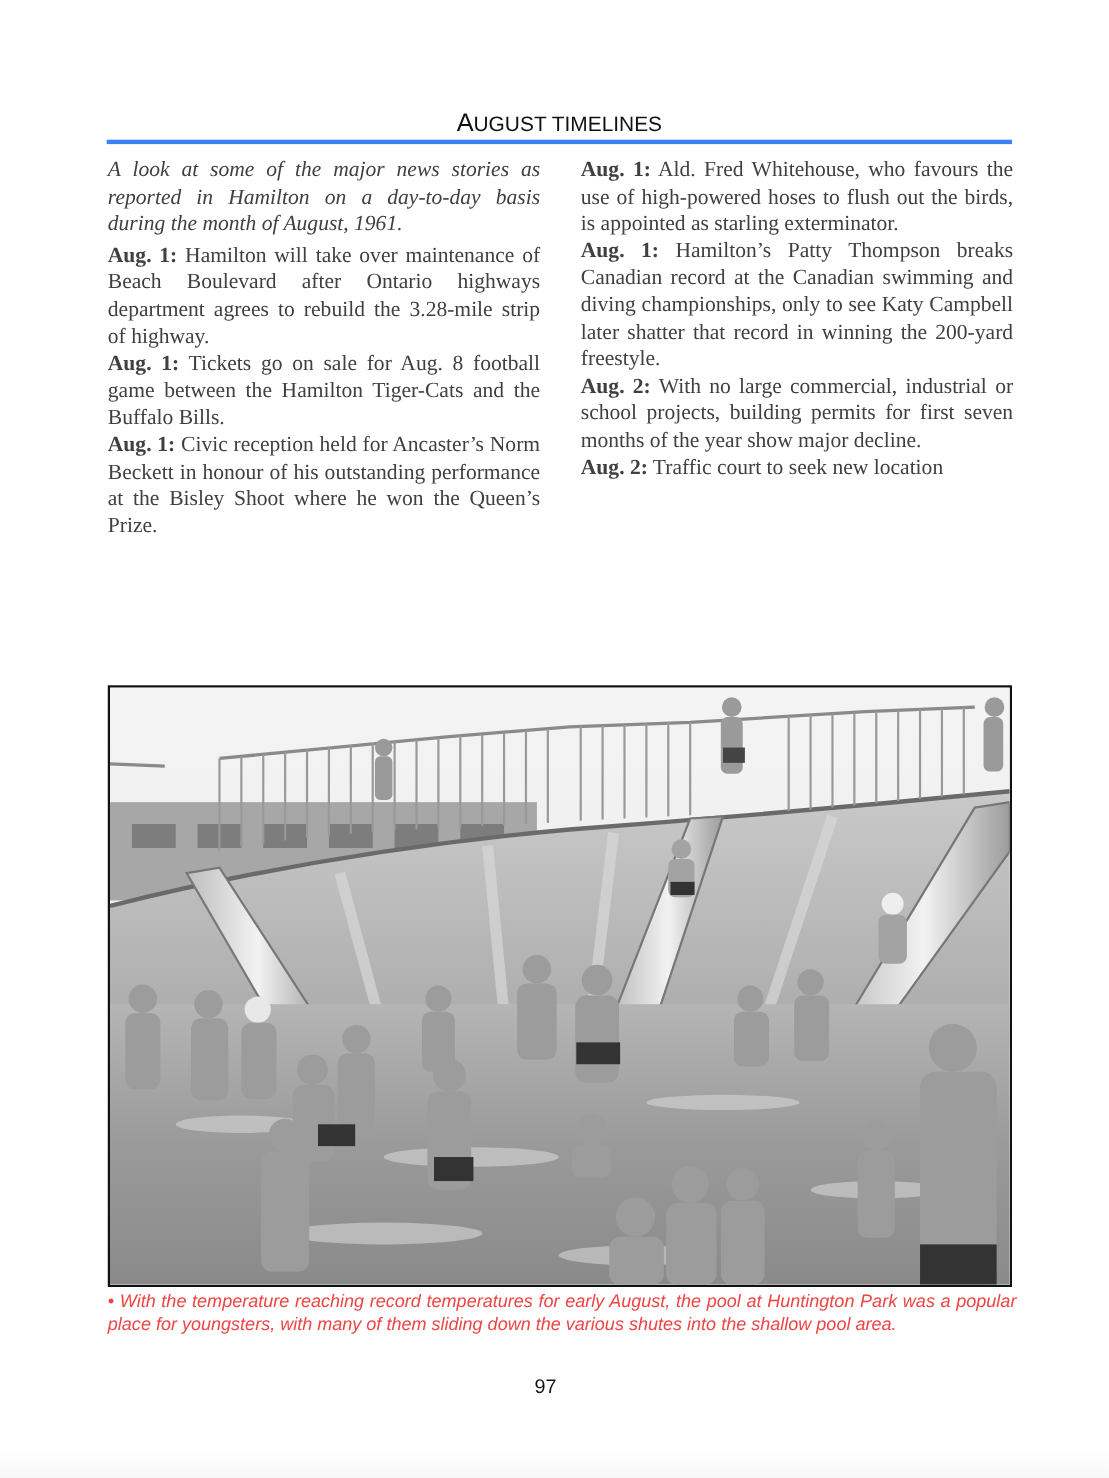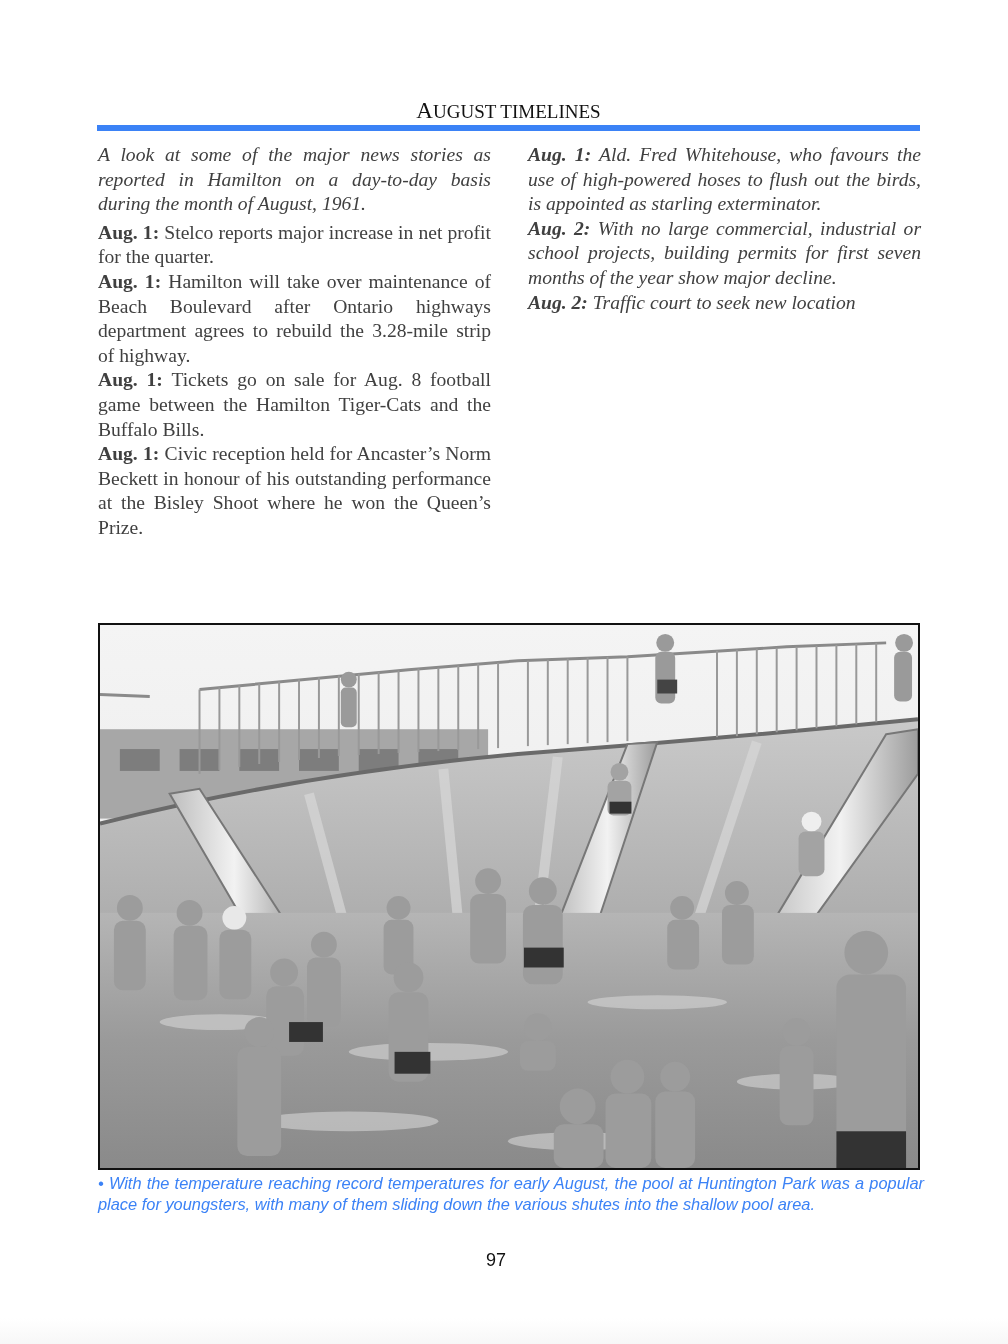--- a/index.html
+++ b/index.html
@@ -4,74 +4,74 @@
 <style>
   html, body { margin: 0; padding: 0; }
   body {
     width: 1008px; height: 1344px; position: relative; overflow: hidden;
     background: linear-gradient(to bottom, #ffffff 0px, #ffffff 1318px, #f7f7f7 1344px);
     color: #111;
   }
   .page-header {
     position: absolute; left: 97px; top: 98px; width: 823px;
     text-align: center;
-    font-family: Liberation Serif, serif;
+    font-family: Liberation Sans, sans-serif;
     font-size: 19px; line-height: 26px; color: #111;
     letter-spacing: 0px;
-    border-bottom: 6px solid #3b82f6;
+    border-bottom: 4px solid #3b82f6;
     padding-bottom: 0px;
   }
   .page-header .cap { font-size: 23px; }
   .col {
     position: absolute; top: 143px; width: 393px;
     font-family: "Liberation Serif", serif;
     font-size: 19.6px; line-height: 24.6px; color: #404040;
     text-align: justify;
     hyphens: manual;
   }
   .col-left { left: 98px; }
-  .col-right { left: 528px; font-style: italic; }
+  .col-right { left: 528px; }
   .intro { font-style: italic; margin: 0 0 4px 0; }
   .entry { margin: 0; }
   .entry .date { font-weight: bold; }
   .photo {
     position: absolute; left: 98px; top: 623px; width: 822px; height: 547px;
     border: 2px solid #111; box-sizing: border-box; overflow: hidden;
     background: #eee;
   }
   .photo svg { display: block; width: 100%; height: 100%; }
   .caption {
     position: absolute; left: 98px; top: 1173px; width: 826px;
     font-family: "Liberation Sans", sans-serif; font-style: italic;
-    font-size: 16.4px; line-height: 21px; color: #3b82f6;
+    font-size: 16.4px; line-height: 21px; color: #ef4444;
     text-align: justify;
   }
   .page-number {
     position: absolute; left: 0; width: 992px; top: 1250px;
     text-align: center;
     font-family: "Liberation Sans", sans-serif; font-size: 18px; color: #111;
   }
 </style>
 </head>
 <body>
 
 <div class="page-header">
   <span class="cap">A</span><span>UGUST TIMELINES</span>
 </div>
 
 <div class="col col-left">
   <p class="intro">A look at some of the major news stories as reported in Hamilton on a day-to-day basis during the month of August, 1961.</p>
-  <p class="entry"><span class="date">Aug. 1:</span><span> Stelco reports major increase in net profit for the quarter.</span></p>
   <p class="entry"><span class="date">Aug. 1:</span><span> Hamilton will take over mainte­nance of Beach Boulevard after Ontario highways department agrees to rebuild the 3.28-mile strip of highway.</span></p>
   <p class="entry"><span class="date">Aug. 1:</span><span> Tickets go on sale for Aug. 8 foot­ball game between the Hamilton Tiger-Cats and the Buffalo Bills.</span></p>
   <p class="entry"><span class="date">Aug. 1:</span><span> Civic reception held for Ancaster’s Norm Beckett in honour of his outstanding performance at the Bisley Shoot where he won the Queen’s Prize.</span></p>
 </div>
 
 <div class="col col-right">
   <p class="entry"><span class="date">Aug. 1:</span><span> Ald. Fred Whitehouse, who favours the use of high-powered hoses to flush out the birds, is appointed as starling exterminator.</span></p>
+  <p class="entry"><span class="date">Aug. 1:</span><span> Hamilton’s Patty Thompson breaks Canadian record at the Canadian swimming and diving championships, only to see Katy Campbell later shatter that record in winning the 200-yard freestyle.</span></p>
   <p class="entry"><span class="date">Aug. 2:</span><span> With no large commercial, industrial or school projects, building permits for first seven months of the year show major de­cline.</span></p>
   <p class="entry"><span class="date">Aug. 2:</span><span> Traffic court to seek new location</span></p>
 </div>
 
 <div class="photo" title="Black-and-white photograph of children playing in a shallow pool with metal slides descending from a railed concrete wall">
   <svg viewBox="0 0 822 547" preserveAspectRatio="none">
     <defs>
       <linearGradient id="sky" x1="0" y1="0" x2="0" y2="1">
         <stop offset="0" stop-color="#f4f4f4"></stop>
         <stop offset="1" stop-color="#e6e6e6"></stop>

